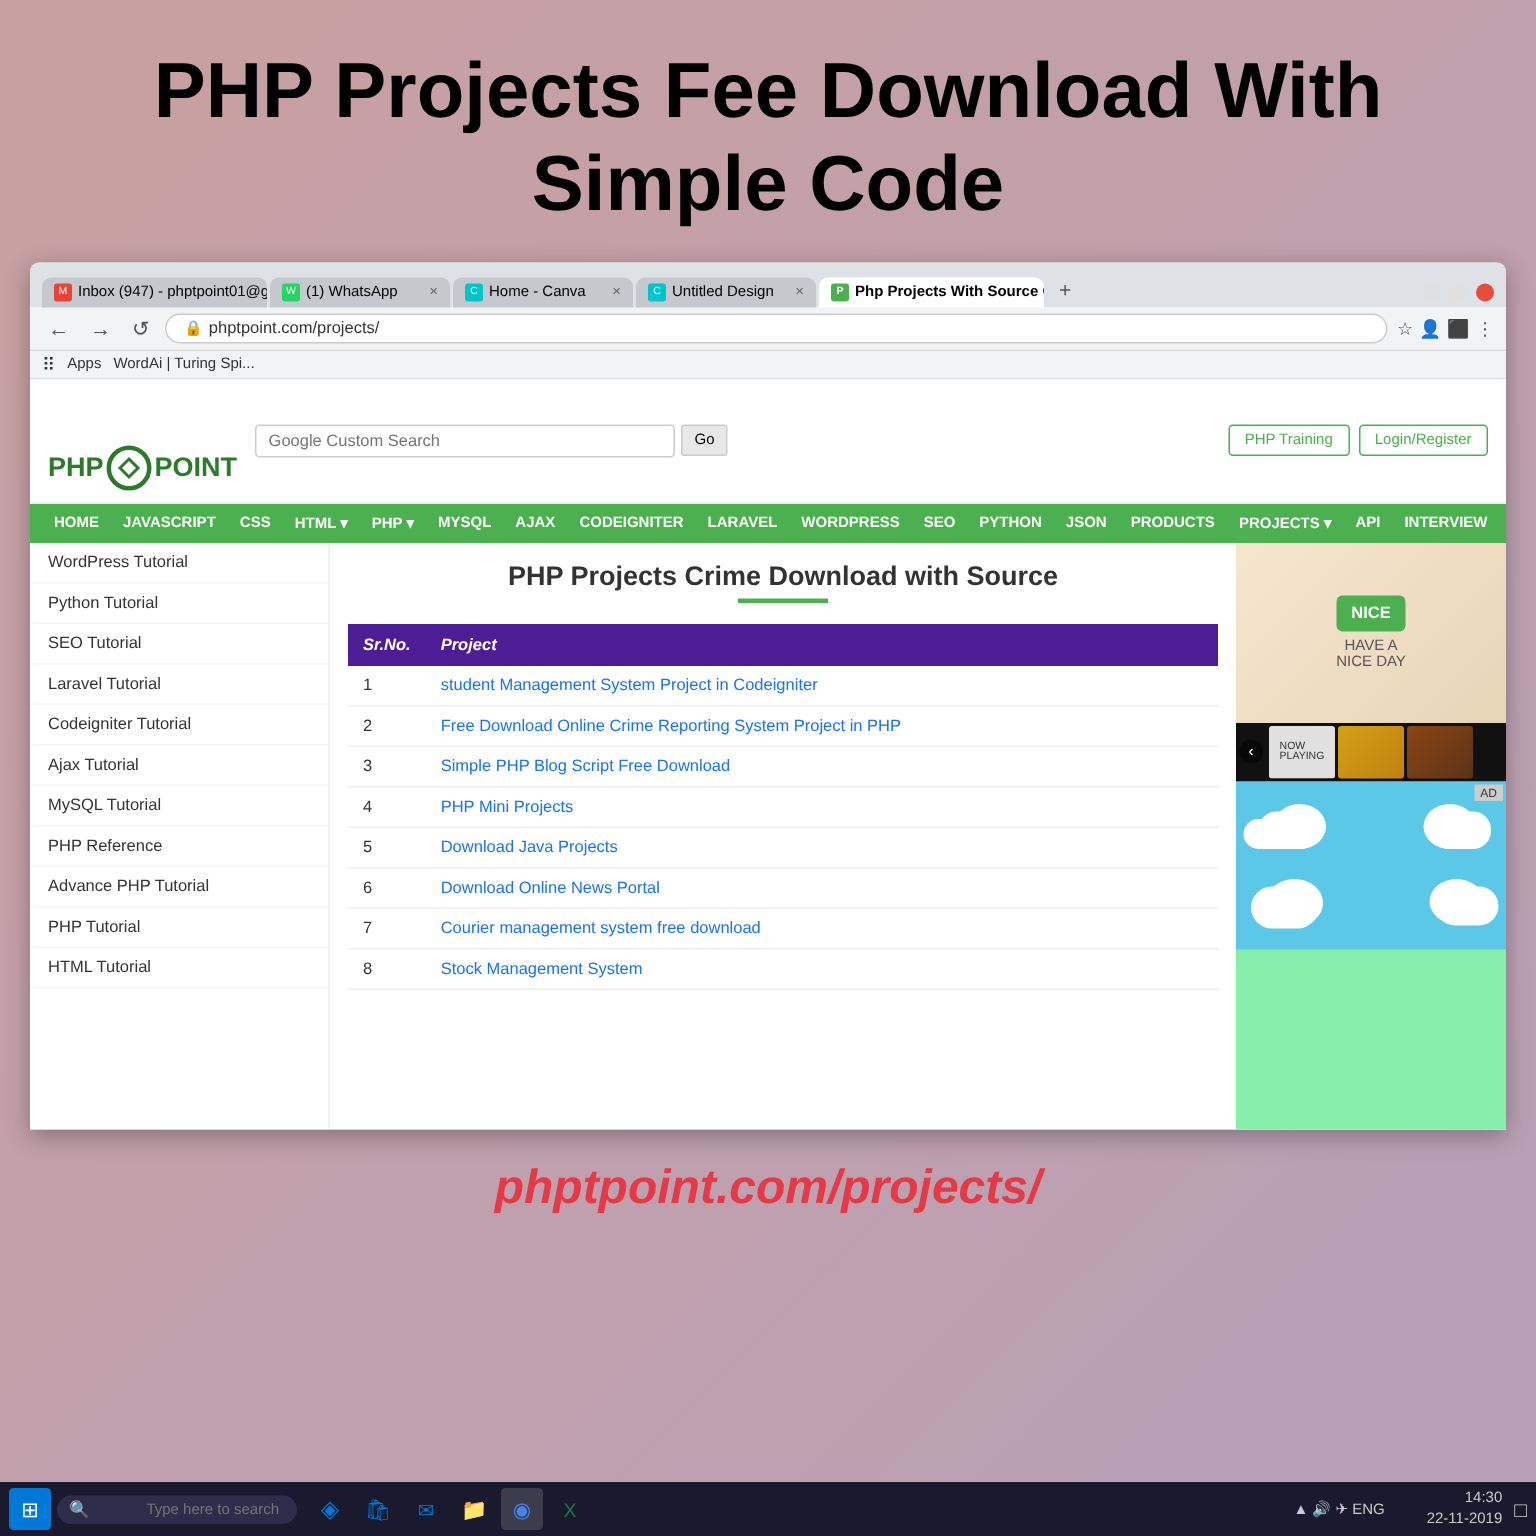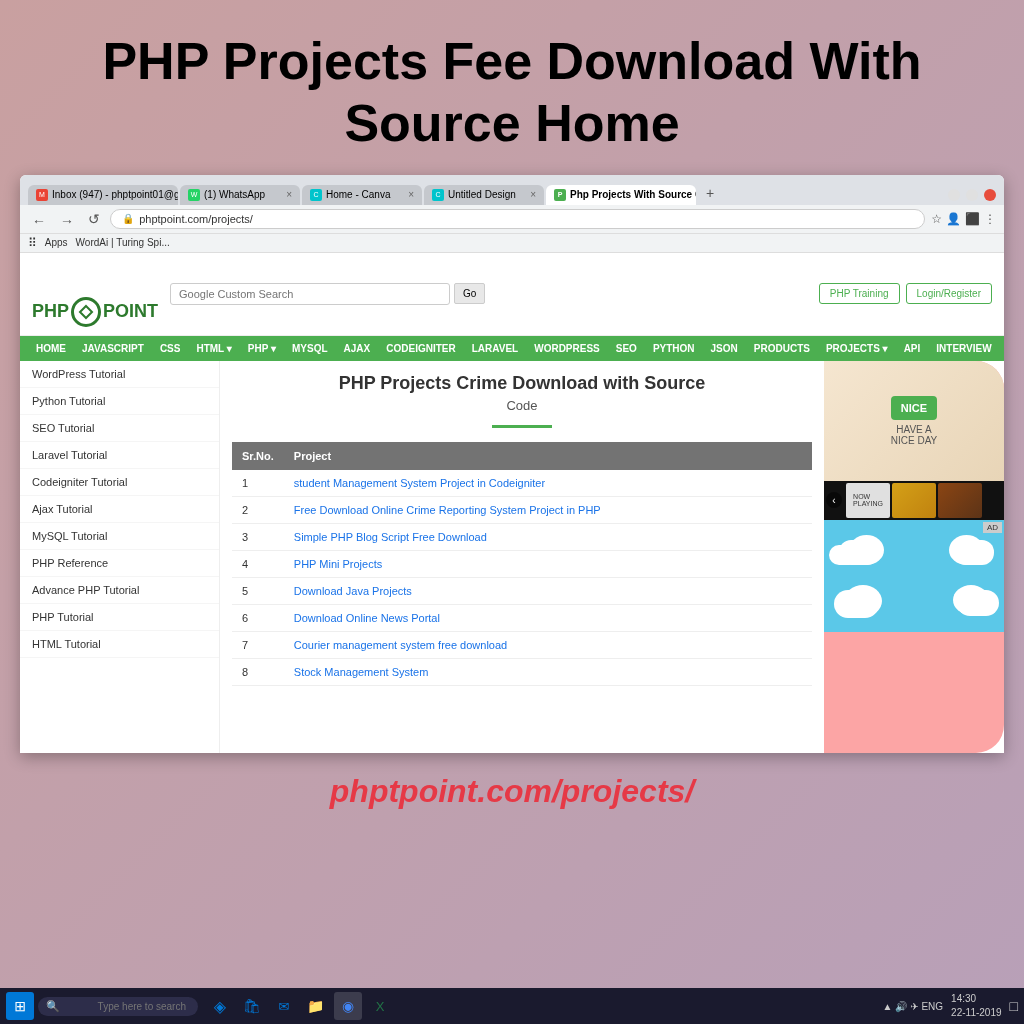--- a/index.html
+++ b/index.html
@@ -238,21 +238,20 @@
       white-space: nowrap;
       font-weight: 600;
       text-transform: uppercase;
     }
 
     
     .site-main {
       display: flex;
       flex: 1;
       overflow: hidden;
-      border-radius: 28px;
     }
 
     
     .site-sidebar {
       width: 200px;
       flex-shrink: 0;
       border-right: 1px solid #eee;
       overflow-y: auto;
       background: #fff;
     }
@@ -292,22 +291,23 @@
       margin: 0 auto 14px;
     }
 
     
     .projects-table {
       width: 100%;
       border-collapse: collapse;
       font-size: 11px;
     }
     .projects-table thead tr {
-      background: #737373;
+      background: #4c1d95;
       color: #fff;
+      font-style: italic;
     }
     .projects-table thead th {
       padding: 8px 10px;
       text-align: left;
       font-weight: 600;
     }
     .projects-table tbody tr {
       border-bottom: 1px solid #eee;
     }
     .projects-table tbody td {
@@ -319,21 +319,21 @@
       text-decoration: none;
       text-align: center;
     }
     .sr-col { width: 50px; }
 
     
     .right-sidebar {
       width: 180px;
       flex-shrink: 0;
       overflow: hidden;
-      background: #fca5a5;
+      background: #86efac;
     }
     .ad-banner {
       width: 100%;
       height: 120px;
       overflow: hidden;
     }
     .ad-banner-3 {
       width: 100%;
       height: 160px;
       background: #87CEEB;
@@ -392,22 +392,23 @@
     .taskbar-item.active { background: rgba(255,255,255,0.15); }
     .taskbar-right {
       margin-left: auto;
       display: flex;
       align-items: center;
       gap: 8px;
       color: #ccc;
       font-size: 10px;
     }
     .taskbar-clock {
-      text-align: left;
+      text-align: right;
       line-height: 1.4;
+      margin-left: 20px;
     }
 
     
     .bottom-promo {
       padding: 20px;
       text-align: center;
     }
     .promo-text {
       font-size: 32px;
       font-style: italic;
@@ -450,21 +451,21 @@
       align-items: center;
       justify-content: center;
       cursor: pointer;
       z-index: 5;
     }
   </style>
 </head>
 <body>
 
 <div class="top-title-area">
-  <div class="main-title">PHP Projects Fee Download With Source Home</div>
+  <div class="main-title">PHP Projects Fee Download With Simple Code</div>
 </div>
 
 <div class="browser-window">
 
   <div class="browser-chrome">
     <div class="browser-tabs">
       <div class="browser-tab">
         <span class="tab-favicon" style="background:#ea4335;">M</span>
         <span>Inbox (947) - phptpoint01@gm...</span>
 
@@ -574,21 +575,20 @@
         <a class="sidebar-link">Ajax Tutorial</a>
         <a class="sidebar-link">MySQL Tutorial</a>
         <a class="sidebar-link">PHP Reference</a>
         <a class="sidebar-link">Advance PHP Tutorial</a>
         <a class="sidebar-link">PHP Tutorial</a>
         <a class="sidebar-link">HTML Tutorial</a>
       </div>
 
       <div class="site-content">
         <div class="page-heading">PHP Projects Crime Download with Source</div>
-        <div class="page-subheading">Code</div>
         <div class="heading-underline"></div>
 
         <table class="projects-table">
           <thead>
             <tr>
               <th class="sr-col">Sr.No.</th>
               <th>Project</th>
             </tr>
           </thead>
           <tbody>

